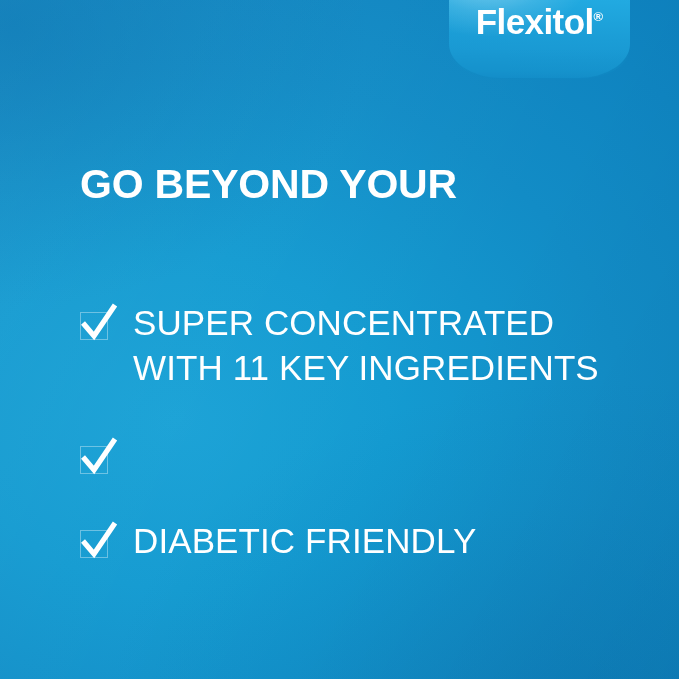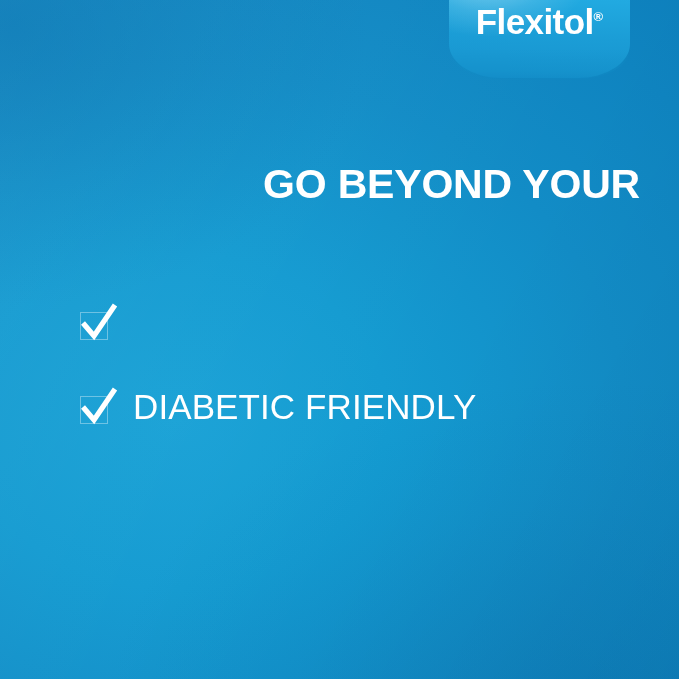--- a/index.html
+++ b/index.html
@@ -88,21 +88,21 @@
     top: 158px;
     width: 560px;
     color: #ffffff;
     font-weight: bold;
     font-size: 41px;
     line-height: 52px;
     letter-spacing: -0.2px;
     text-transform: uppercase;
     font-stretch: condensed;
   }
-  .headline .hl-line { display: block; white-space: nowrap; text-align: right; }
+  .headline .hl-line { display: block; white-space: nowrap; }
 
   
   .checklist {
     position: absolute;
     left: 80px;
     top: 300px;
     width: 580px;
   }
   .check-item {
     position: relative;
@@ -154,20 +154,29 @@
       <span>Flexitol</span><span class="reg">®</span>
     </div>
   </div>
 
   <div class="headline">
     <span class="hl-line">GO BEYOND YOUR</span>
   </div>
 
   <div class="checklist">
 
+    <div class="check-item">
+      <div class="check-box">
+        <svg class="check-mark" viewBox="0 0 40 42">
+          <path d="M4 21 L15 34 L36 3" fill="none" stroke="#ffffff" stroke-width="5.2" stroke-linecap="butt" stroke-linejoin="miter"></path>
+        </svg>
+      </div>
+      <div class="check-label">SUPER CONCENTRATED
+WITH 11 KEY INGREDIENTS</div>
+    </div>
 
     <div class="check-item">
       <div class="check-box">
         <svg class="check-mark" viewBox="0 0 40 42">
           <path d="M4 21 L15 34 L36 3" fill="none" stroke="#ffffff" stroke-width="5.2" stroke-linecap="butt" stroke-linejoin="miter"></path>
         </svg>
       </div>
     </div>
 
     <div class="check-item">

